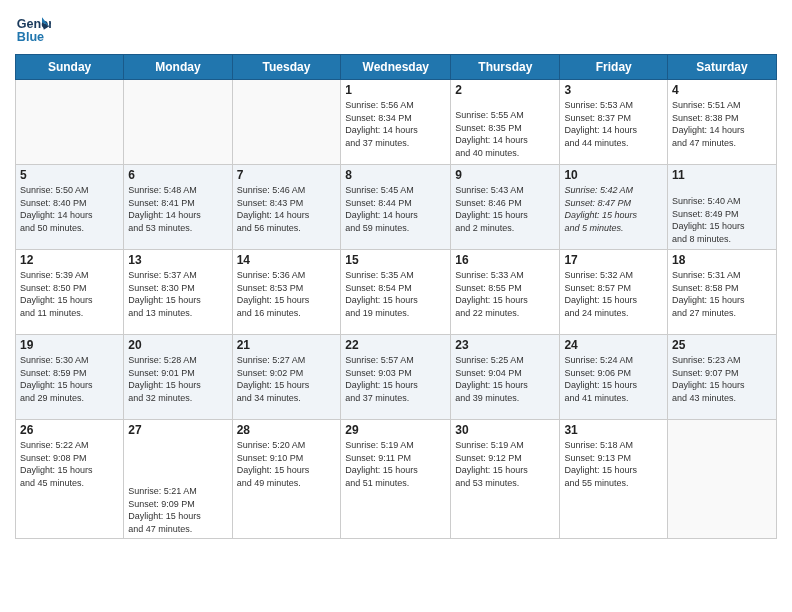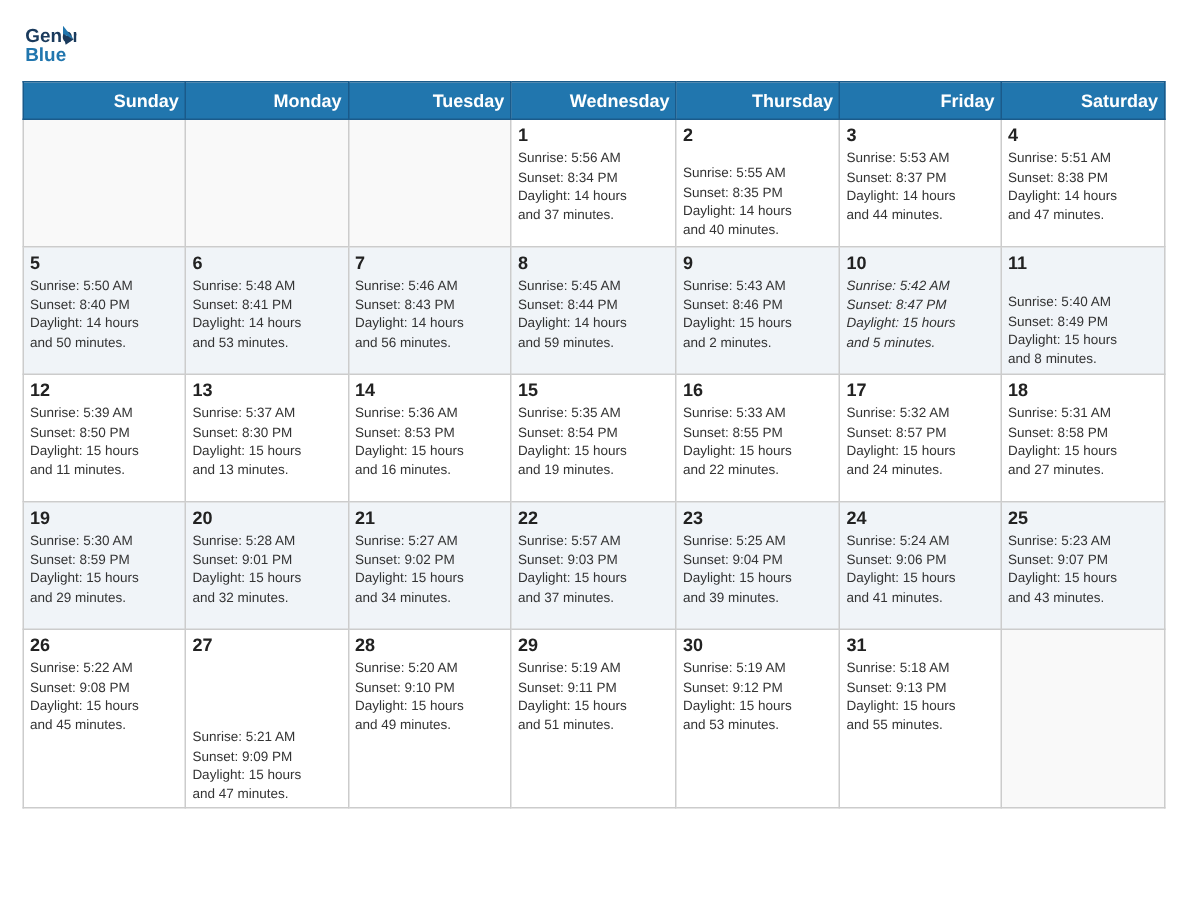--- a/index.html
+++ b/index.html
@@ -15,21 +15,21 @@
     .title-section { text-align: right; }
     .main-title { font-size: 32px; font-weight: bold; color: #1a3a5c; }
     .subtitle { font-size: 16px; color: #1a3a5c; }
     
     .calendar { width: 100%; border-collapse: collapse; font-size: 10px; }
     
     .calendar thead th {
       background: #2176ae;
       color: #fff;
       padding: 5px 4px;
-      text-align: right;
+      text-align: center;
       font-size: 12px;
       font-weight: bold;
       border: 1px solid #1a5a8a;
     }
     
     .calendar tbody td {
       border: 1px solid #ccc;
       vertical-align: top;
       padding: 3px 4px;
       width: 113px;

